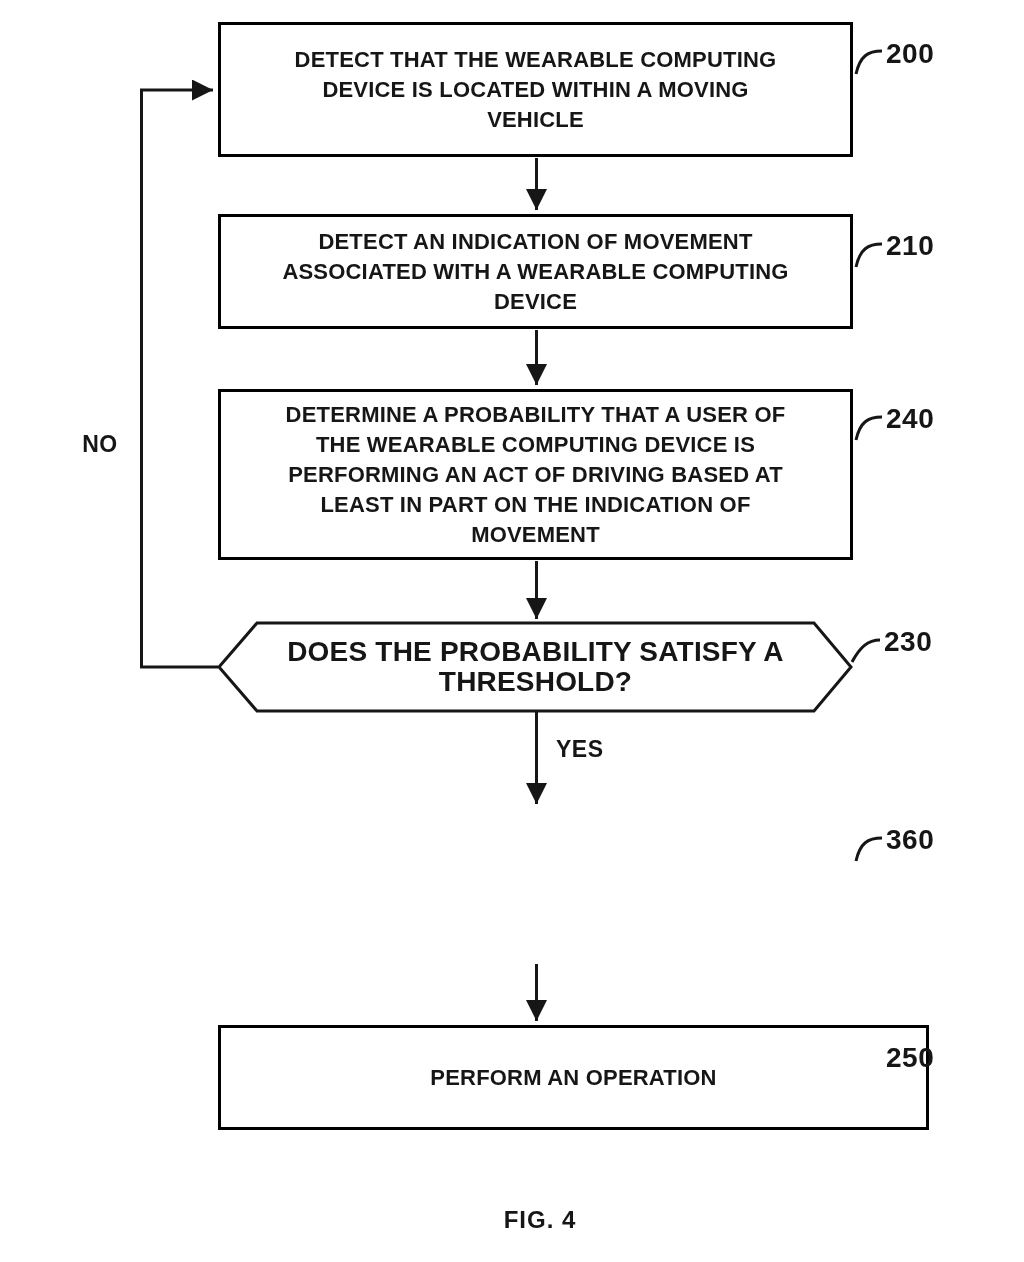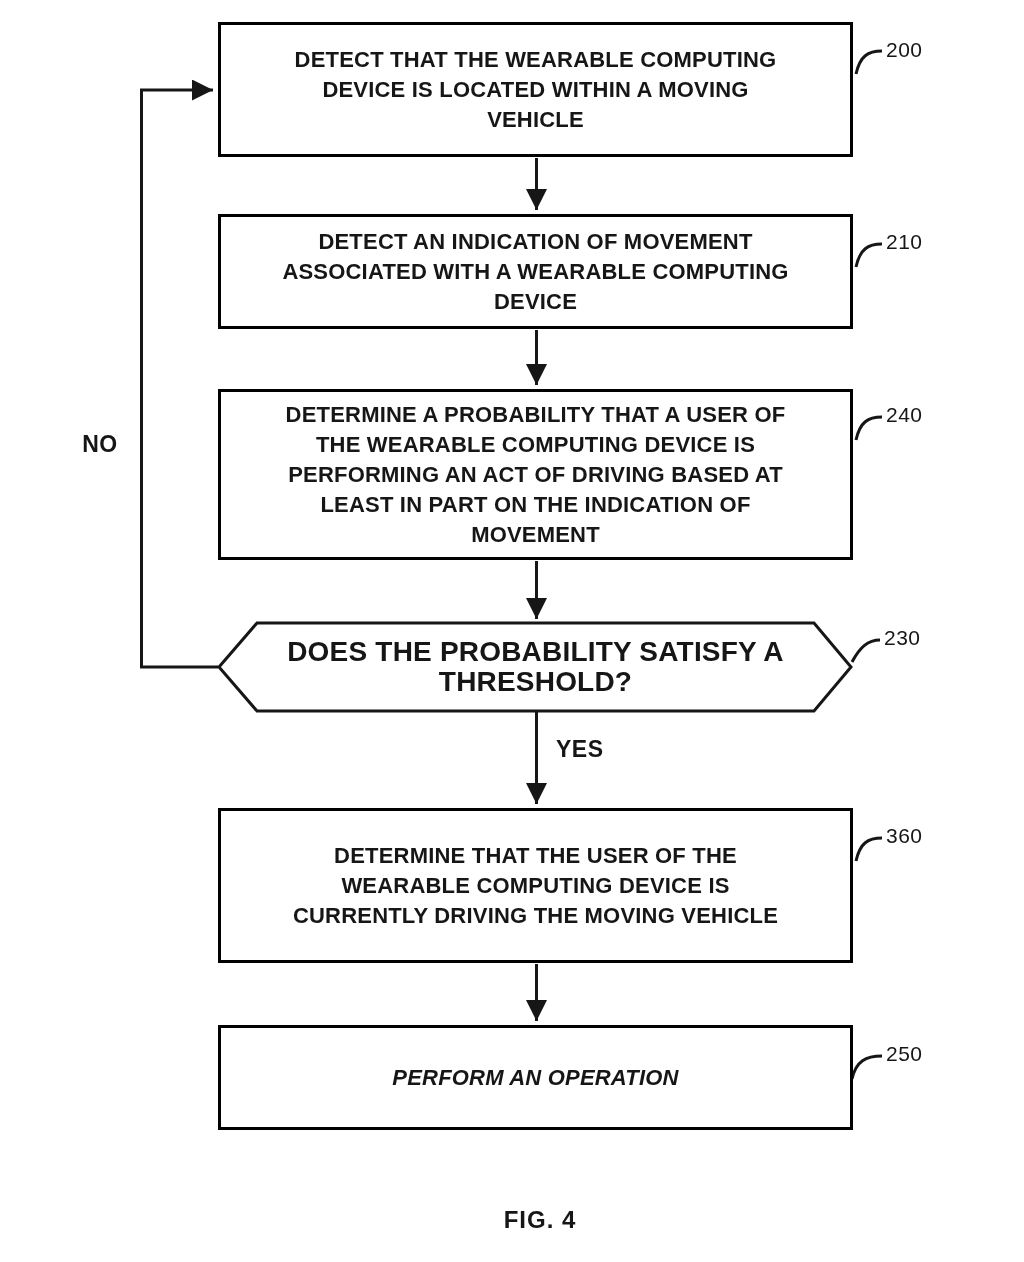--- a/index.html
+++ b/index.html
@@ -45,22 +45,22 @@
     text-align: center;
     font-weight: 700;
     font-size: 28px;
     line-height: 30px;
     letter-spacing: 0.2px;
     white-space: pre-line;
     background: transparent;
   }
   .ref-label {
     position: absolute;
-    font-weight: 400;
-    font-size: 21px;
+    font-weight: 700;
+    font-size: 28px;
     letter-spacing: 0.5px;
   }
   .branch-label {
     position: absolute;
     font-weight: 700;
     font-size: 23px;
     letter-spacing: 0.5px;
   }
   .fig-caption {
     position: absolute;
@@ -69,21 +69,21 @@
     width: 280px;
     text-align: center;
     font-weight: 700;
     font-size: 24px;
     letter-spacing: 1px;
   }
   #box-200 { left: 218px; top: 22px;  width: 635px; height: 135px; }
   #box-210 { left: 218px; top: 214px; width: 635px; height: 115px; }
   #box-220 { left: 218px; top: 389px; width: 635px; height: 171px; }
   #box-240 { left: 218px; top: 808px; width: 635px; height: 155px; }
-  #box-250 { left: 218px; top: 1025px; width: 635px; height: 105px; font-style: italic; }
+  #box-250 { left: 218px; top: 1025px; width: 711px; height: 105px; }
   #hex-230-text { left: 257px; top: 623px; width: 557px; height: 88px; }
   #ref-200 { left: 886px; top: 38px; }
   #ref-210 { left: 886px; top: 230px; }
   #ref-220 { left: 886px; top: 403px; }
   #ref-230 { left: 884px; top: 626px; }
   #ref-240 { left: 886px; top: 824px; }
   #ref-250 { left: 886px; top: 1042px; }
   #label-no  { left: 72px;  top: 431px; width: 56px; text-align: center; }
   #label-yes { left: 556px; top: 736px; }
 </style>
@@ -133,25 +133,20 @@
 PERFORMING AN ACT OF DRIVING BASED AT
 LEAST IN PART ON THE INDICATION OF
 MOVEMENT</span>
   </div>
 
   <div class="decision-text" id="hex-230-text">
     <span>DOES THE PROBABILITY SATISFY A
 THRESHOLD?</span>
   </div>
 
-  <div class="step-box" id="box-240">
-    <span>DETERMINE THAT THE USER OF THE
-WEARABLE COMPUTING DEVICE IS
-CURRENTLY DRIVING THE MOVING VEHICLE</span>
-  </div>
   <div class="step-box" id="box-250">
     <span>PERFORM AN OPERATION</span>
   </div>
 
   <div class="ref-label" id="ref-200">200</div>
   <div class="ref-label" id="ref-210">210</div>
   <div class="ref-label" id="ref-220">240</div>
   <div class="ref-label" id="ref-230">230</div>
   <div class="ref-label" id="ref-240">360</div>
   <div class="ref-label" id="ref-250">250</div>

